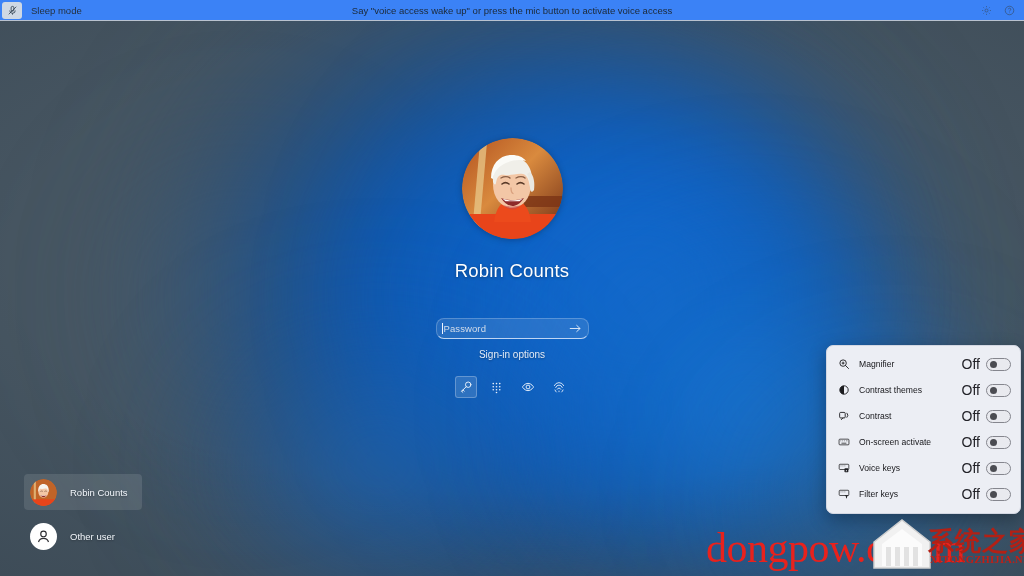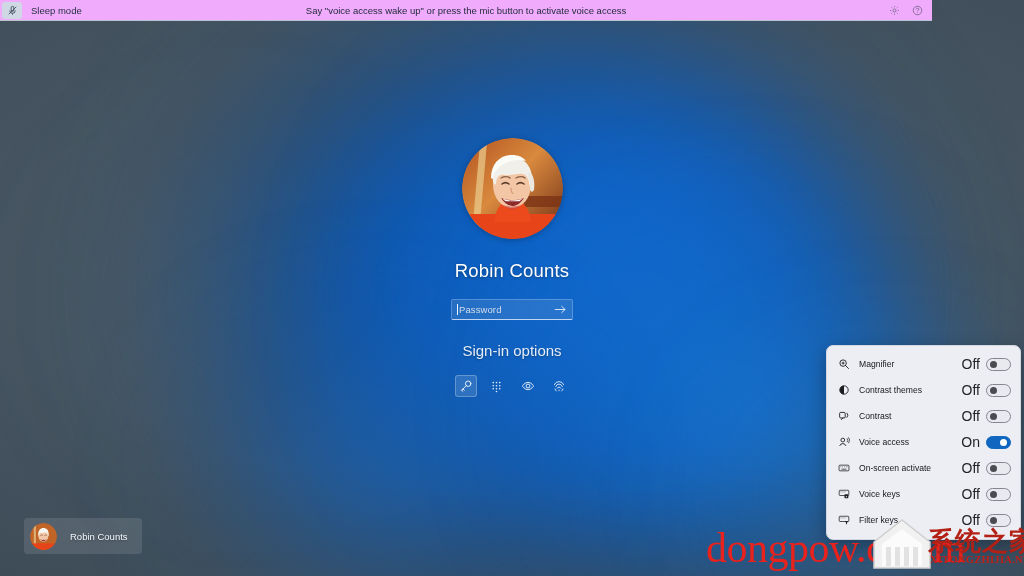--- a/index.html
+++ b/index.html
@@ -56,22 +56,22 @@
     background: radial-gradient(closest-side, rgba(90,110,125,0.45) 0%, rgba(70,95,110,0) 100%);
   }
   #vignette {
     position: absolute; inset: 0;
     background: radial-gradient(120% 100% at 50% 45%, rgba(0,0,0,0) 40%, rgba(10,20,30,0.28) 100%);
   }
 
   
   #voice-bar {
     position: absolute; left: 0; top: 0;
-    width: 932px; height: 21px;
-    background: #f0abfc;
+    width: 1024px; height: 21px;
+    background: #3b82f6;
     border-bottom: 1px solid #b9c2cf;
     display: flex; align-items: center;
     color: #1d2b3a;
     font-size: 9.5px;
     z-index: 40;
   }
   #voice-bar .mic-btn {
     width: 20px; height: 17px;
     margin-left: 2px;
     display: flex; align-items: center; justify-content: center;
@@ -112,49 +112,49 @@
     box-shadow: 0 1px 6px rgba(0,0,0,0.25);
   }
   #username {
     margin-top: 21px;
     color: #ffffff;
     font-size: 18.5px;
     letter-spacing: 0.2px;
     text-shadow: 0 1px 3px rgba(0,0,0,0.35);
   }
   #password-row {
-    margin-top: 17px;
-    width: 122px; height: 21px;
+    margin-top: 36px;
+    width: 153px; height: 21px;
     background: rgba(255,255,255,0.10);
     border: 1px solid rgba(255,255,255,0.22);
     border-bottom: 1.6px solid rgba(235,242,255,0.78);
-    border-radius: 2px;
+    border-radius: 8px;
     display: flex; align-items: center;
     padding: 0 3px 0 5px;
   }
   #password-caret {
     width: 1px; height: 11px;
     background: #eef4ff;
     margin-right: 1px;
   }
   #password-placeholder {
     flex: 1;
     color: #d3ddeb;
     font-size: 9.5px;
     letter-spacing: 0.1px;
   }
   #submit-arrow {
     width: 18px; height: 17px;
     display: flex; align-items: center; justify-content: center;
     color: #e8f0fb;
   }
   #signin-options {
-    margin-top: 22px;
+    margin-top: 10px;
     color: #e4ecf7;
-    font-size: 15px;
+    font-size: 10px;
     text-shadow: 0 1px 2px rgba(0,0,0,0.3);
   }
   #signin-icons {
     margin-top: 16px;
     display: flex; align-items: center; gap: 9px;
   }
   .si-btn {
     width: 22px; height: 22px;
     display: flex; align-items: center; justify-content: center;
     border-radius: 3px;
@@ -447,20 +447,29 @@
             <ellipse cx="50" cy="47" rx="19" ry="23" fill="#f3c7a6"></ellipse>
             <path d="M31 44c-1-16 8-25 19-25s20 8 20 22c0 5-1 7-2 8-1-7-3-12-7-13-6-1-13 2-18 1-5-1-8 1-9 8-1 3-2 1-3-1z" fill="#f6f5ef"></path>
             <path d="M40 46c2-1.6 5-1.6 7 0M55 46c2-1.6 5-1.6 7 0" stroke="#5a3b29" stroke-width="2" fill="none" stroke-linecap="round"></path>
             <path d="M39 60c4 6 8 8 11.5 8S58 66 62 60c-4 1.5-8 2.2-11.5 2.2S43 61.5 39 60z" fill="#8d2a2a"></path>
             <path d="M40.5 60.8c3.4 1.2 6.6 1.7 10 1.7s6.6-.5 10-1.7c-1 1-2 1.8-3 2.4H43.5c-1-.6-2-1.4-3-2.4z" fill="#ffffff"></path>
           </g>
         </svg>
       </div>
       <div class="user-name">Robin Counts</div>
     </div>
+    <div class="user-row">
+      <div class="user-av generic">
+        <svg width="17" height="17" viewBox="0 0 16 16" fill="none" stroke="#2d2d31" stroke-width="1.1">
+          <circle cx="8" cy="5.6" r="2.6"></circle>
+          <path d="M3.3 13.2a4.9 4.9 0 0 1 9.4 0"></path>
+        </svg>
+      </div>
+      <div class="user-name">Other user</div>
+    </div>
   </div>
 
   <div id="a11y-panel">
 
     <div class="a11y-row">
       <span class="a11y-ico">
         <svg width="12" height="12" viewBox="0 0 16 16" fill="none" stroke="#1c1c1f" stroke-width="1.2">
           <circle cx="6.8" cy="6.8" r="4.3"></circle>
             <line x1="10" y1="10" x2="14" y2="14" stroke-linecap="round"></line>
           <line x1="4.9" y1="6.8" x2="8.7" y2="6.8"></line>
@@ -496,35 +505,20 @@
           <path d="M4.5 12.8l2-2.2" stroke-linecap="round"></path>
         </svg>
       </span>
       <span class="a11y-label">Contrast</span>
       <span class="a11y-state">Off</span>
       <span class="toggle off">
           <span class="knob"></span>
         </span>
     </div>
 
-    <div class="a11y-row">
-      <span class="a11y-ico">
-        <svg width="12" height="12" viewBox="0 0 16 16" fill="none" stroke="#1c1c1f" stroke-width="1.2">
-          <circle cx="6.4" cy="5.4" r="2.5"></circle>
-          <path d="M2.2 13.2a4.4 4.4 0 0 1 8.4 0"></path>
-          <path d="M12.4 3.6a3 3 0 0 1 0 4.2" stroke-linecap="round" stroke-width="1"></path>
-          <path d="M14.2 2.2a5 5 0 0 1 0 7" stroke-linecap="round" stroke-width="1"></path>
-        </svg>
-      </span>
-      <span class="a11y-label">Voice access</span>
-      <span class="a11y-state">On</span>
-      <span class="toggle on">
-          <span class="knob"></span>
-        </span>
-    </div>
 
     <div class="a11y-row">
       <span class="a11y-ico">
         <svg width="12" height="12" viewBox="0 0 16 16" fill="none" stroke="#1c1c1f" stroke-width="1">
           <rect x="1.4" y="4.2" width="13.2" height="7.6" rx="1.2"></rect>
           <line x1="3.4" y1="6.4" x2="4.2" y2="6.4"></line>
             <line x1="6" y1="6.4" x2="6.8" y2="6.4"></line>
           <line x1="8.6" y1="6.4" x2="9.4" y2="6.4"></line>
             <line x1="11.2" y1="6.4" x2="12.4" y2="6.4"></line>
           <line x1="4.6" y1="9.6" x2="11.2" y2="9.6"></line>

